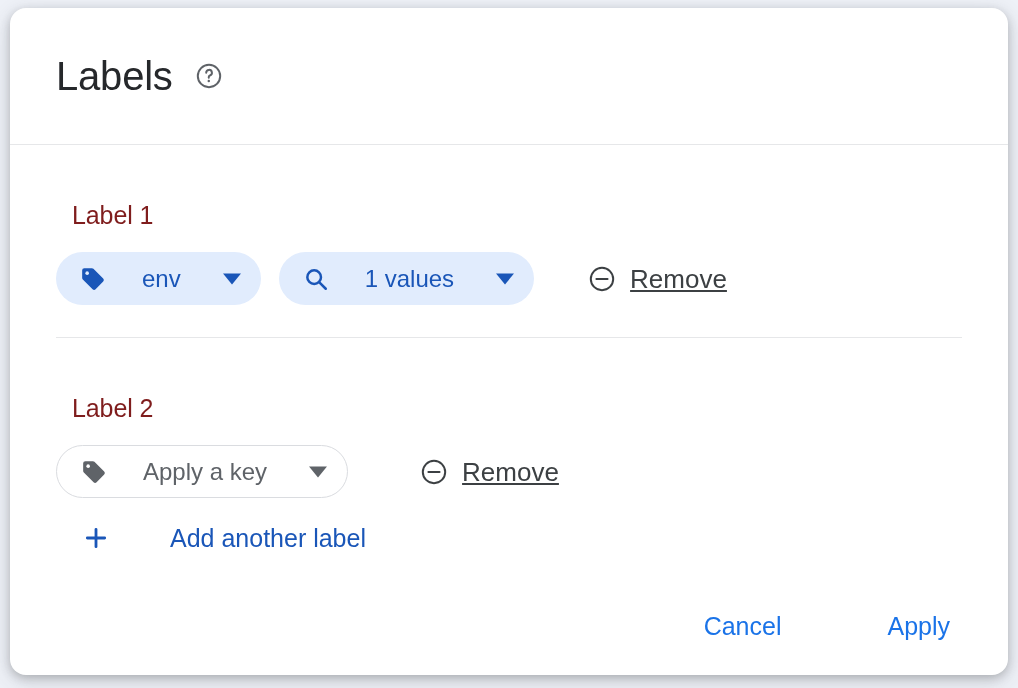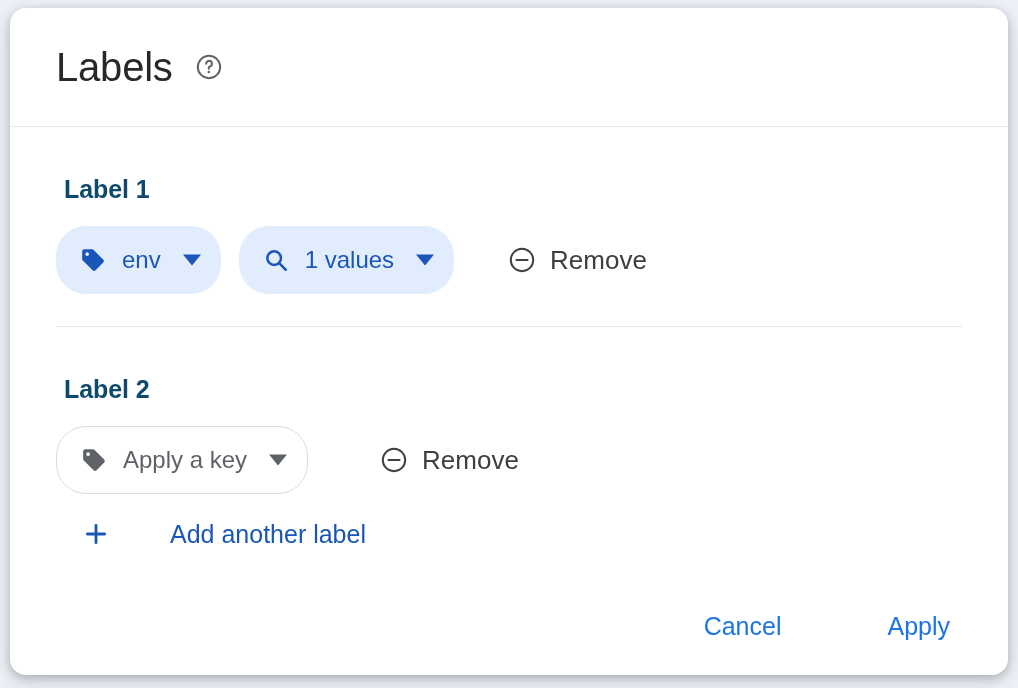--- a/index.html
+++ b/index.html
@@ -22,21 +22,21 @@
     height: 667px;
     background: #ffffff;
     border-radius: 16px;
     box-shadow: 0 3px 10px rgba(60,64,67,0.28), 0 6px 22px rgba(60,64,67,0.16);
     box-sizing: border-box;
     overflow: hidden;
   }
 
   
   .dialog-header {
-    height: 119px;
+    height: 137px;
     box-sizing: border-box;
     display: flex;
     align-items: center;
     padding-left: 46px;
     border-bottom: 1px solid #e6e7e9;
   }
   .dialog-title {
     font-size: 40px;
     font-weight: 400;
     color: #26282b;
@@ -55,45 +55,46 @@
 
   
   .dialog-body {
     padding: 0 46px;
   }
 
   .label-group { padding-top: 7px; }
 
   .group-title {
     font-size: 25px;
-    font-weight: 700;
-    color: #0c4a6e;
-    margin: 8px;
+    font-weight: 400;
+    color: #7f1d1d;
+    margin: 16px;
     padding: 32px 0 0 0;
     line-height: 1.2;
     letter-spacing: -0.1px;
   }
 
   .chips-row {
     display: flex;
     align-items: center;
     margin-top: 22px;
   }
 
   
   .chip {
     display: inline-flex;
     align-items: center;
-    height: 68px;
+    height: 53px;
     border-radius: 30px;
     box-sizing: border-box;
     padding: 0 20px 0 24px;
     cursor: pointer;
     user-select: none;
     white-space: nowrap;
+    gap: 20px;
   }
   .chip-filled {
     background: #e1ecfd;
     border: none;
   }
   .chip-filled .chip-text { color: #1a56b8; }
   .chip-outlined {
     background: #ffffff;
     border: 1px solid #dadce0;
   }
@@ -140,20 +141,21 @@
     align-items: center;
     justify-content: center;
     flex: 0 0 auto;
   }
   .remove-text {
     font-size: 26px;
     font-weight: 400;
     color: #3c4043;
     margin-left: 14px;
     line-height: 1;
+    text-decoration: underline;
   }
 
   
   .group-divider {
     height: 1px;
     background: #e6e7e9;
     margin: 32px 0 0 0;
   }
 
   

